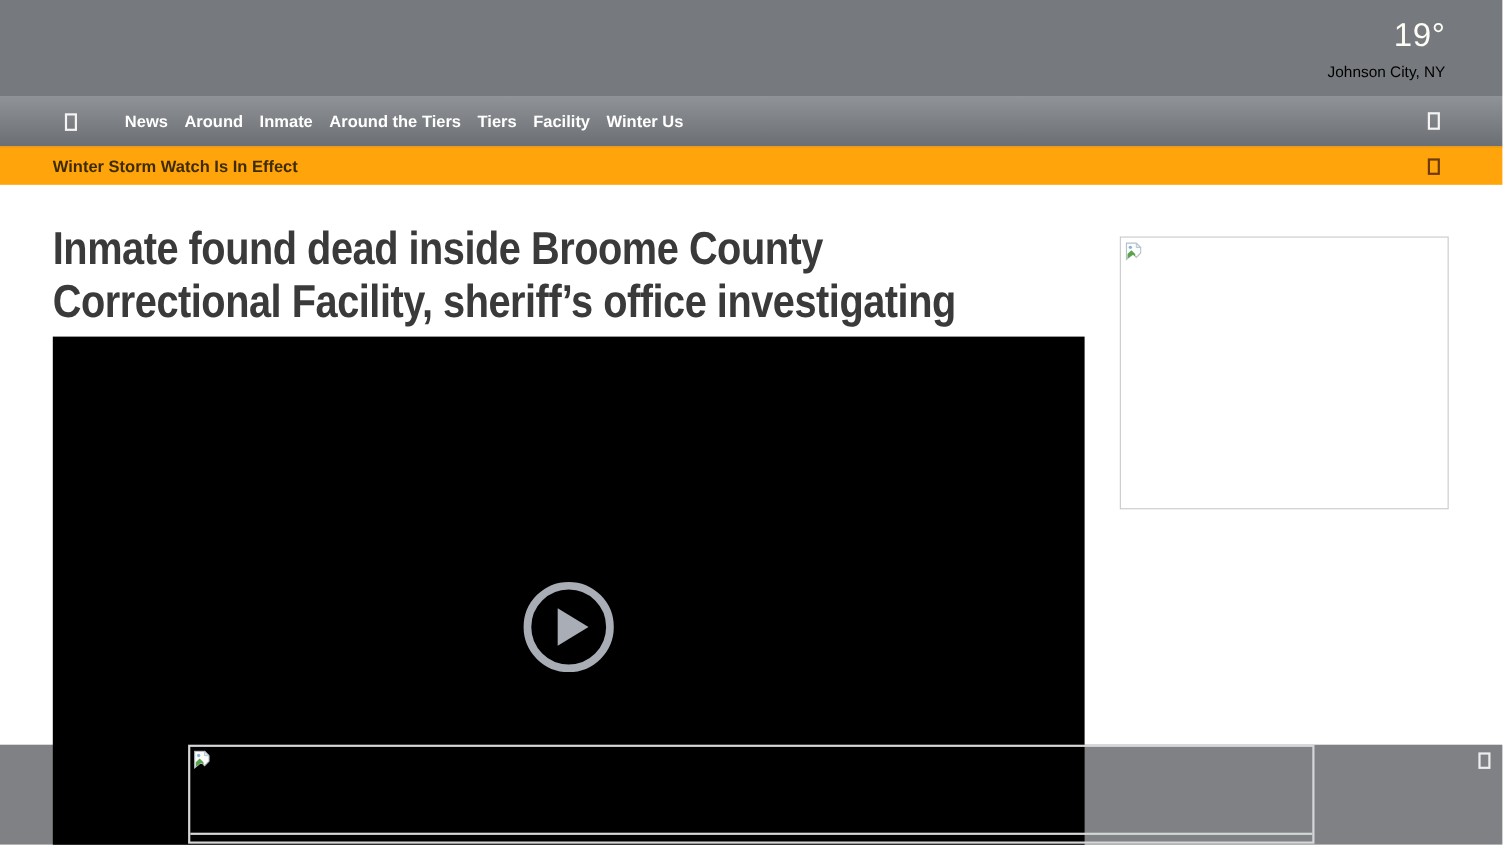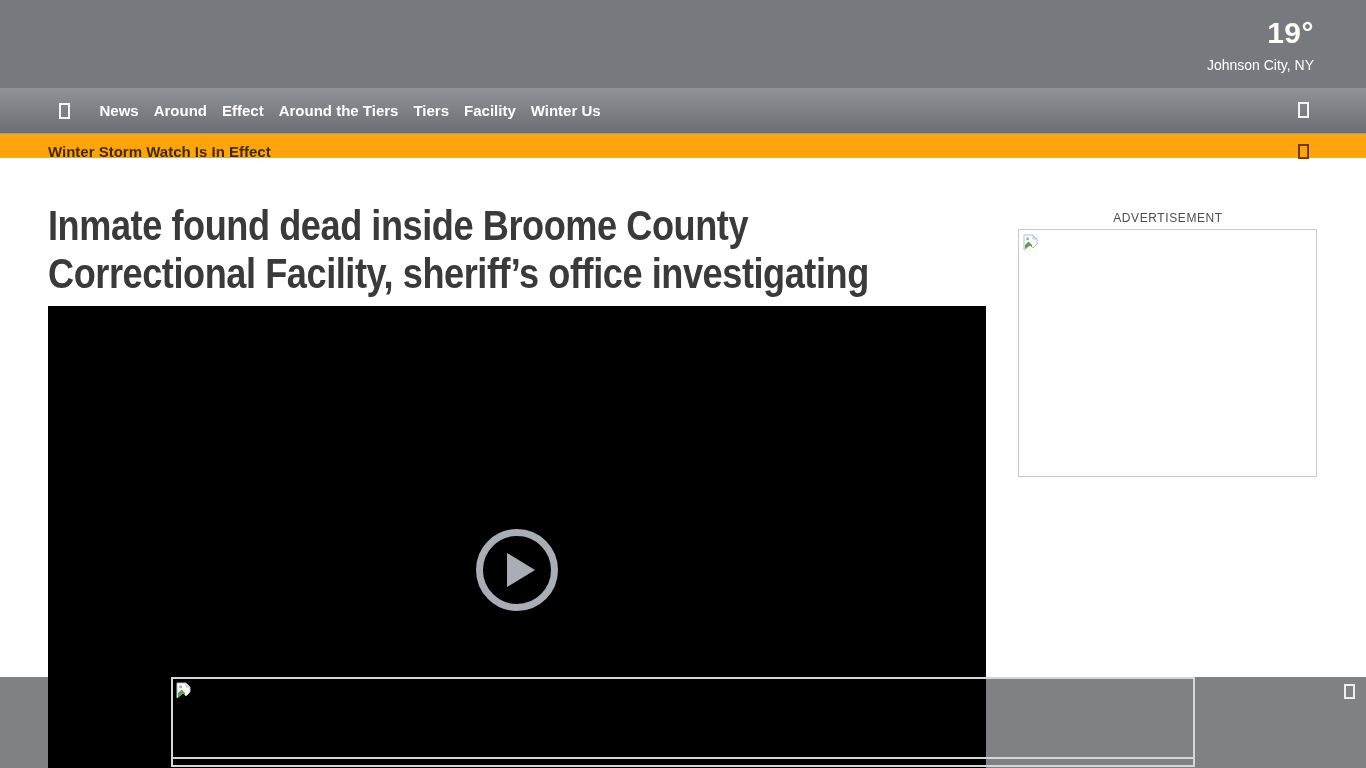--- a/index.html
+++ b/index.html
@@ -3,36 +3,36 @@
 <meta charset="utf-8">
 <style>
   * { margin:0; padding:0; box-sizing:border-box; }
   html,body { width:1366px; height:768px; overflow:hidden; background:#ffffff;
               font-family:"Liberation Sans","DejaVu Sans",sans-serif; position:relative; }
 
   
   .top-header { position:absolute; left:0; top:0; width:1366px; height:88px;
                 background:#76797d; z-index:4; }
   .weather { position:absolute; right:52px; top:16px; text-align:right; cursor:pointer; }
-  .weather-temp { font-size:30px; font-weight:bold; color:#fdfdf6; letter-spacing:0.5px; }
-  .weather-loc  { font-size:14px; color:#ffffff; margin-top:7px; }
+  .weather-temp { font-size:30px; font-weight:normal; color:#fdfdf6; letter-spacing:0.5px; }
+  .weather-loc  { font-size:14px; color:#000000; margin-top:7px; }
 
   
   .nav-bar { position:absolute; left:0; top:88px; width:1366px; height:45px;
              background:linear-gradient(#8f9296,#6b6e72); z-index:4;
              display:flex; align-items:center; }
   .nav-menu-btn { margin-left:59px; display:flex; align-items:center; cursor:pointer; }
   .tofu { display:inline-block; border:2px solid #f4f4f4; width:11px; height:16px; }
-  .nav-items { display:flex; align-items:flex-end; margin-left:22px; }
+  .nav-items { display:flex; align-items:flex-end; margin-left:36px; }
   .nav-item { color:#ffffff; font-size:15px; font-weight:bold; text-decoration:none;
               padding:0 7.5px; white-space:nowrap; cursor:pointer; }
   .nav-search-btn { position:absolute; right:57px; top:14px; cursor:pointer; }
 
   
-  .alert-banner { position:absolute; left:0; top:133px; width:1366px; height:25px;
+  .alert-banner { position:absolute; left:0; top:133px; width:1366px; height:35px;
                   background:#ffa40b; border-top:1px solid #e6940a; z-index:4; cursor:pointer; }
   .alert-text { position:absolute; left:48px; top:0; line-height:35px;
                 font-size:15px; font-weight:bold; color:#3e2c00; }
   .alert-icon { position:absolute; right:57px; top:10px; width:11px; height:15px;
                 border:2px solid #6e3b06; }
 
   
   .headline { position:absolute; left:48px; top:202px; width:1200px;
               transform:scaleX(0.86); transform-origin:left top;
               color:#3a3a3a; font-size:42px; font-weight:bold;
@@ -77,21 +77,21 @@
   </div>
 </div>
 
 <div class="nav-bar">
   <div class="nav-menu-btn">
     <span class="tofu"></span>
   </div>
   <div class="nav-items">
     <a class="nav-item">News</a>
     <a class="nav-item">Around</a>
-    <a class="nav-item">Effect</a>
+    <a class="nav-item">Inmate</a>
     <a class="nav-item">Around the Tiers</a>
     <a class="nav-item">Tiers</a>
     <a class="nav-item">Facility</a>
     <a class="nav-item">Winter Us</a>
   </div>
   <div class="nav-search-btn">
     <span class="tofu"></span>
   </div>
 </div>
 
@@ -109,21 +109,20 @@
   <span class="footer-close-btn"></span>
 </div>
 
 <div class="video-player">
   <div class="play-btn">
     <div class="play-tri"></div>
   </div>
 </div>
 
 <div class="sidebar-ad">
-  <div class="ad-label">ADVERTISEMENT</div>
   <div class="sidebar-ad-box">
     <svg class="broken-img" width="15" height="17" viewBox="0 0 15 17">
       <path d="M1 1 L10 1 L14 5 L14 10 L10 14 L7 11 L1 16 Z" fill="#fdfdfd" stroke="#b4bfc9" stroke-width="1"></path>
       <path d="M10 1 L10 5 L14 5 Z" fill="#dde7f0" stroke="#b4bfc9" stroke-width="0.8"></path>
       <path d="M2 11 L5.5 7.5 L9 11 L9 13 L7 11.5 L2 15 Z" fill="#5aa348"></path>
       <circle cx="4.6" cy="4.8" r="1.5" fill="#86b5da"></circle>
     </svg>
   </div>
 </div>
 

